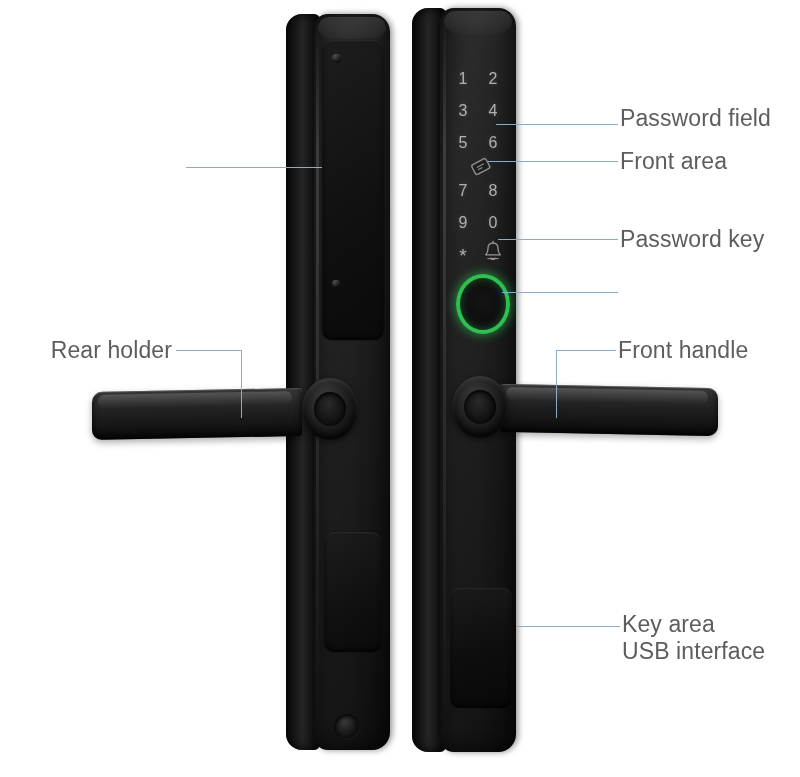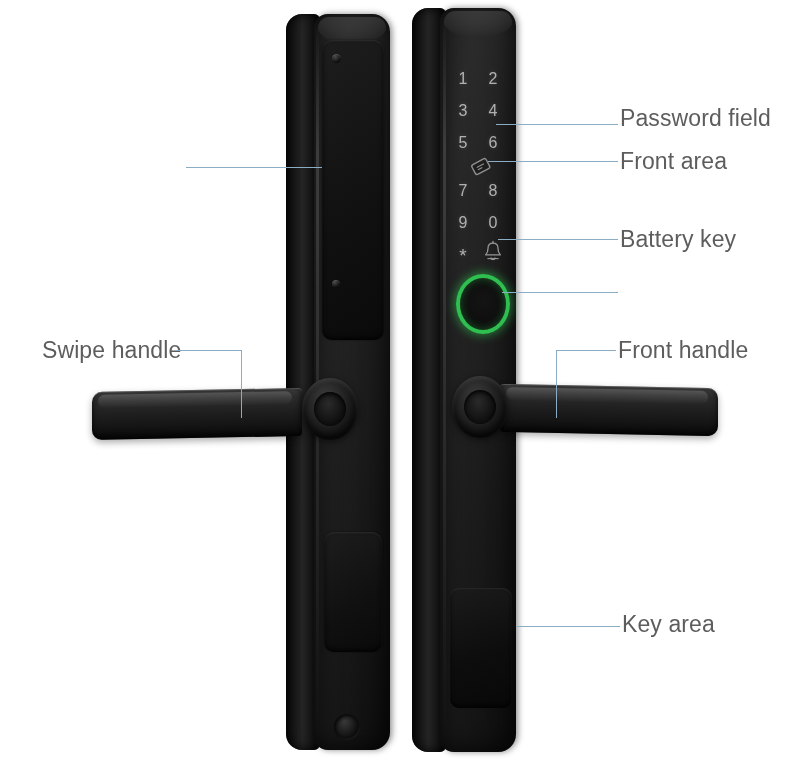--- a/index.html
+++ b/index.html
@@ -315,35 +315,36 @@
   </div>
   <div class="hub" id="rear-hub"></div>
 
   <div class="handle" id="front-handle">
     <div class="handle-sheen"></div>
   </div>
   <div class="hub" id="front-hub"></div>
 
   <div class="leader h" style="left:186px; top:167px; width:136px;"></div>
 
-  <div class="label left" style="left:42px; top:336px; width:130px;">Swipe handle</div>
+  <div class="label left" style="left:42px; top:336px; width:130px;">Rear holder</div>
   <div class="leader h" style="left:176px; top:350px; width:66px;"></div>
   <div class="leader v" style="left:241px; top:350px; height:68px;"></div>
 
   <div class="leader h" style="left:496px; top:124px; width:122px;"></div>
   <div class="label right" style="left:620px; top:104px;">Password field</div>
 
   <div class="leader h" style="left:488px; top:161px; width:130px;"></div>
   <div class="label right" style="left:620px; top:147px;">Front area</div>
 
   <div class="leader h" style="left:498px; top:239px; width:120px;"></div>
-  <div class="label right" style="left:620px; top:225px;">Battery key</div>
+  <div class="label right" style="left:620px; top:225px;">Password key</div>
 
   <div class="leader h" style="left:502px; top:292px; width:116px;"></div>
 
   <div class="leader v" style="left:556px; top:350px; height:68px;"></div>
   <div class="leader h" style="left:556px; top:350px; width:60px;"></div>
   <div class="label right" style="left:618px; top:336px;">Front handle</div>
 
   <div class="leader h" style="left:516px; top:626px; width:104px;"></div>
   <div class="label right" style="left:622px; top:610px;">Key area</div>
+  <div class="label right" style="left:622px; top:637px;">USB interface</div>
 
 </div>
 
 </body></html>

